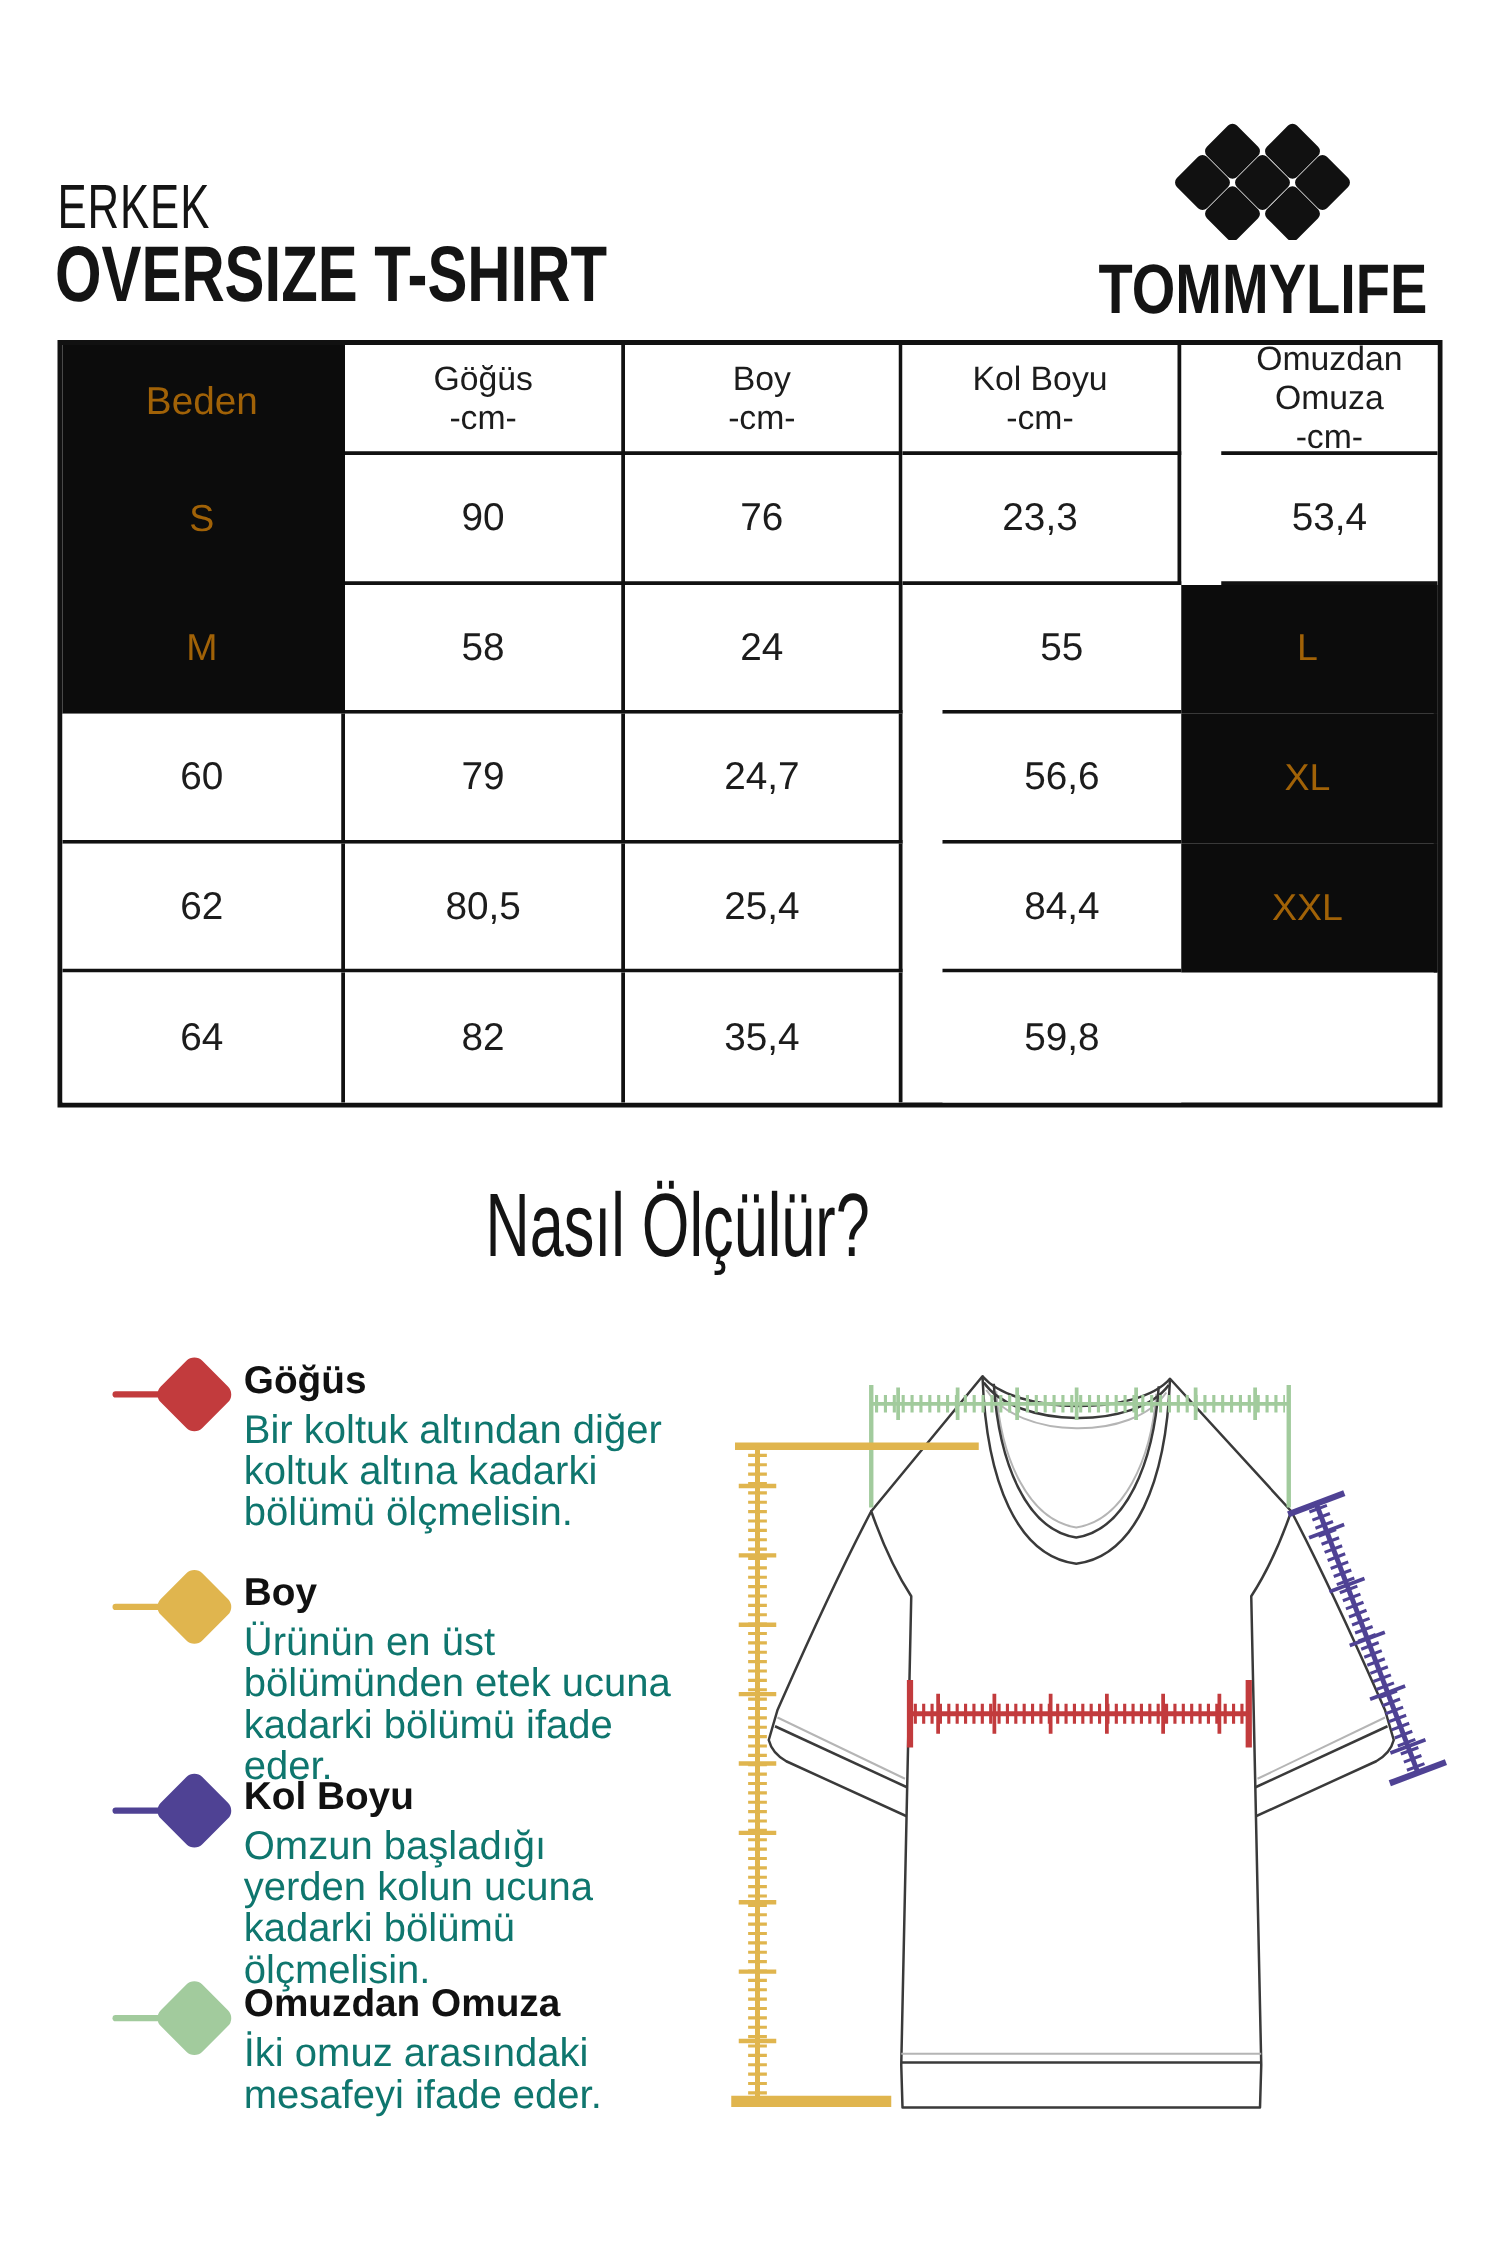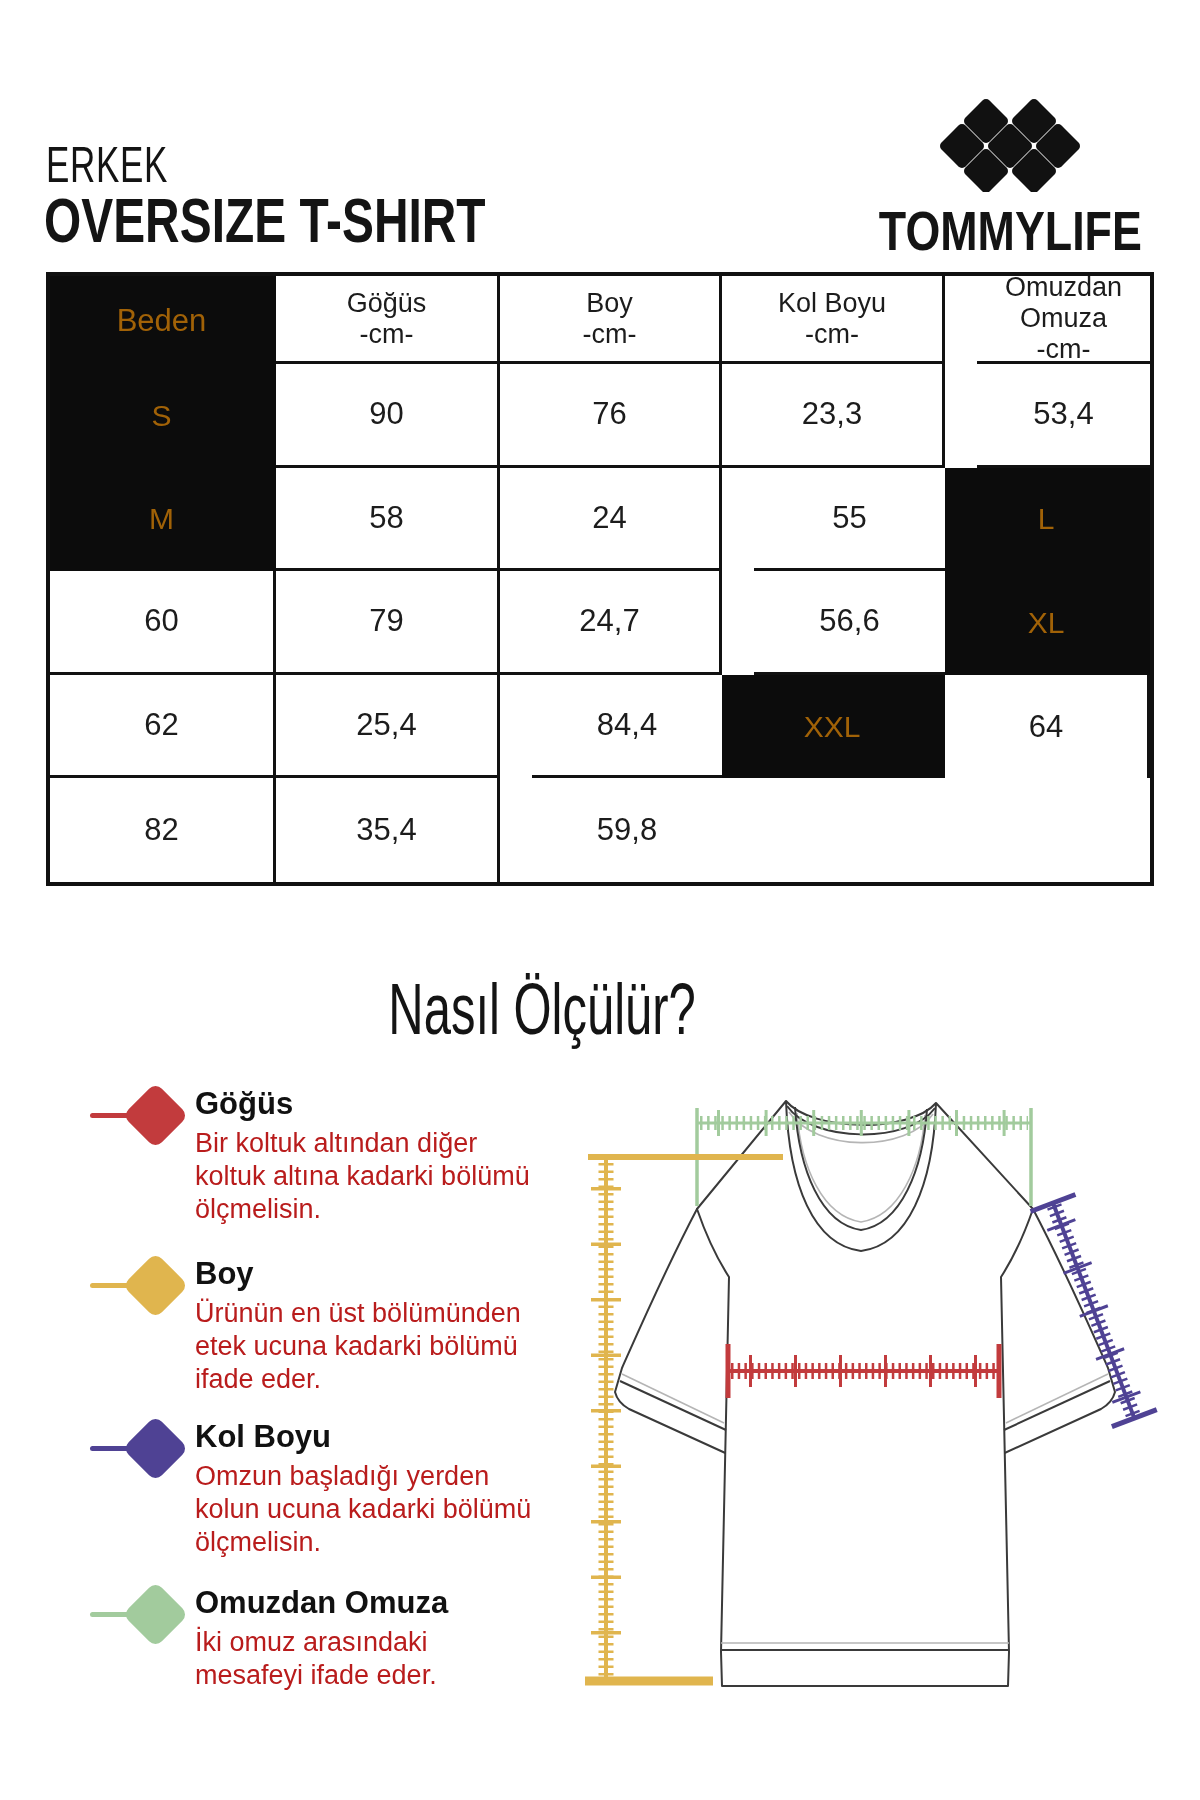--- a/index.html
+++ b/index.html
@@ -26,33 +26,33 @@
         display:flex;flex-direction:column;align-items:center;justify-content:center;
         font-size:31px;color:#1c1c1c;background:#fff;}
   .cell.lastcol{border-right:none;margin-left:32px;}
   .cell.lastrow{border-bottom:none;}
   .cell.head{font-size:27px;line-height:31px;}
   .cell.dark{background:#0c0c0c;color:#a16207;border-right:3px solid #0c0c0c;
              border-bottom:none;font-size:30px;}
   .cell.dark.head{font-size:31px;}
 
   
-  #htm-title{position:absolute;left:0;top:968px;width:1084px;text-align:center;
+  #htm-title{position:absolute;left:0;top:940px;width:1084px;text-align:center;
              font-size:72px;font-weight:400;}
   #htm-title .cond{transform-origin:center;transform:scaleX(.68);}
 
   .legend-item{position:absolute;left:75px;width:430px;}
   .legend-icon{position:absolute;left:15px;top:14px;width:112px;height:52px;}
   .legend-line{position:absolute;left:0;top:21px;width:68px;height:5px;border-radius:3px;
                background:var(--dc);}
   .legend-diamond{position:absolute;left:42px;top:0;width:47px;height:47px;border-radius:9px;
                   background:var(--dc);transform:rotate(45deg);}
   .legend-text{margin-left:120px;padding-top:8px;}
   .legend-name{font-size:31px;font-weight:700;color:#111;}
-  .legend-desc{margin-top:5px;font-size:27px;line-height:33px;color:#b91c1c;width:345px;}
+  .legend-desc{margin-top:5px;font-size:32px;line-height:33px;color:#0f766e;width:345px;}
 
   #diagram{position:absolute;left:540px;top:930px;}
 </style>
 </head>
 <body>
 
 <div id="page">
 
   <div id="erkek" class="cond">ERKEK</div>
   <div id="oversize" class="cond">OVERSIZE T-SHIRT</div>
@@ -104,20 +104,21 @@
     <div class="cell lastcol">55</div>
 
     <div class="cell dark">L</div>
     <div class="cell">60</div>
     <div class="cell">79</div>
     <div class="cell">24,7</div>
     <div class="cell lastcol">56,6</div>
 
     <div class="cell dark">XL</div>
     <div class="cell">62</div>
+    <div class="cell">80,5</div>
     <div class="cell">25,4</div>
     <div class="cell lastcol">84,4</div>
 
     <div class="cell dark lastrow">XXL</div>
     <div class="cell lastrow">64</div>
     <div class="cell lastrow">82</div>
     <div class="cell lastrow">35,4</div>
     <div class="cell lastrow lastcol">59,8</div>
   </div>
 

